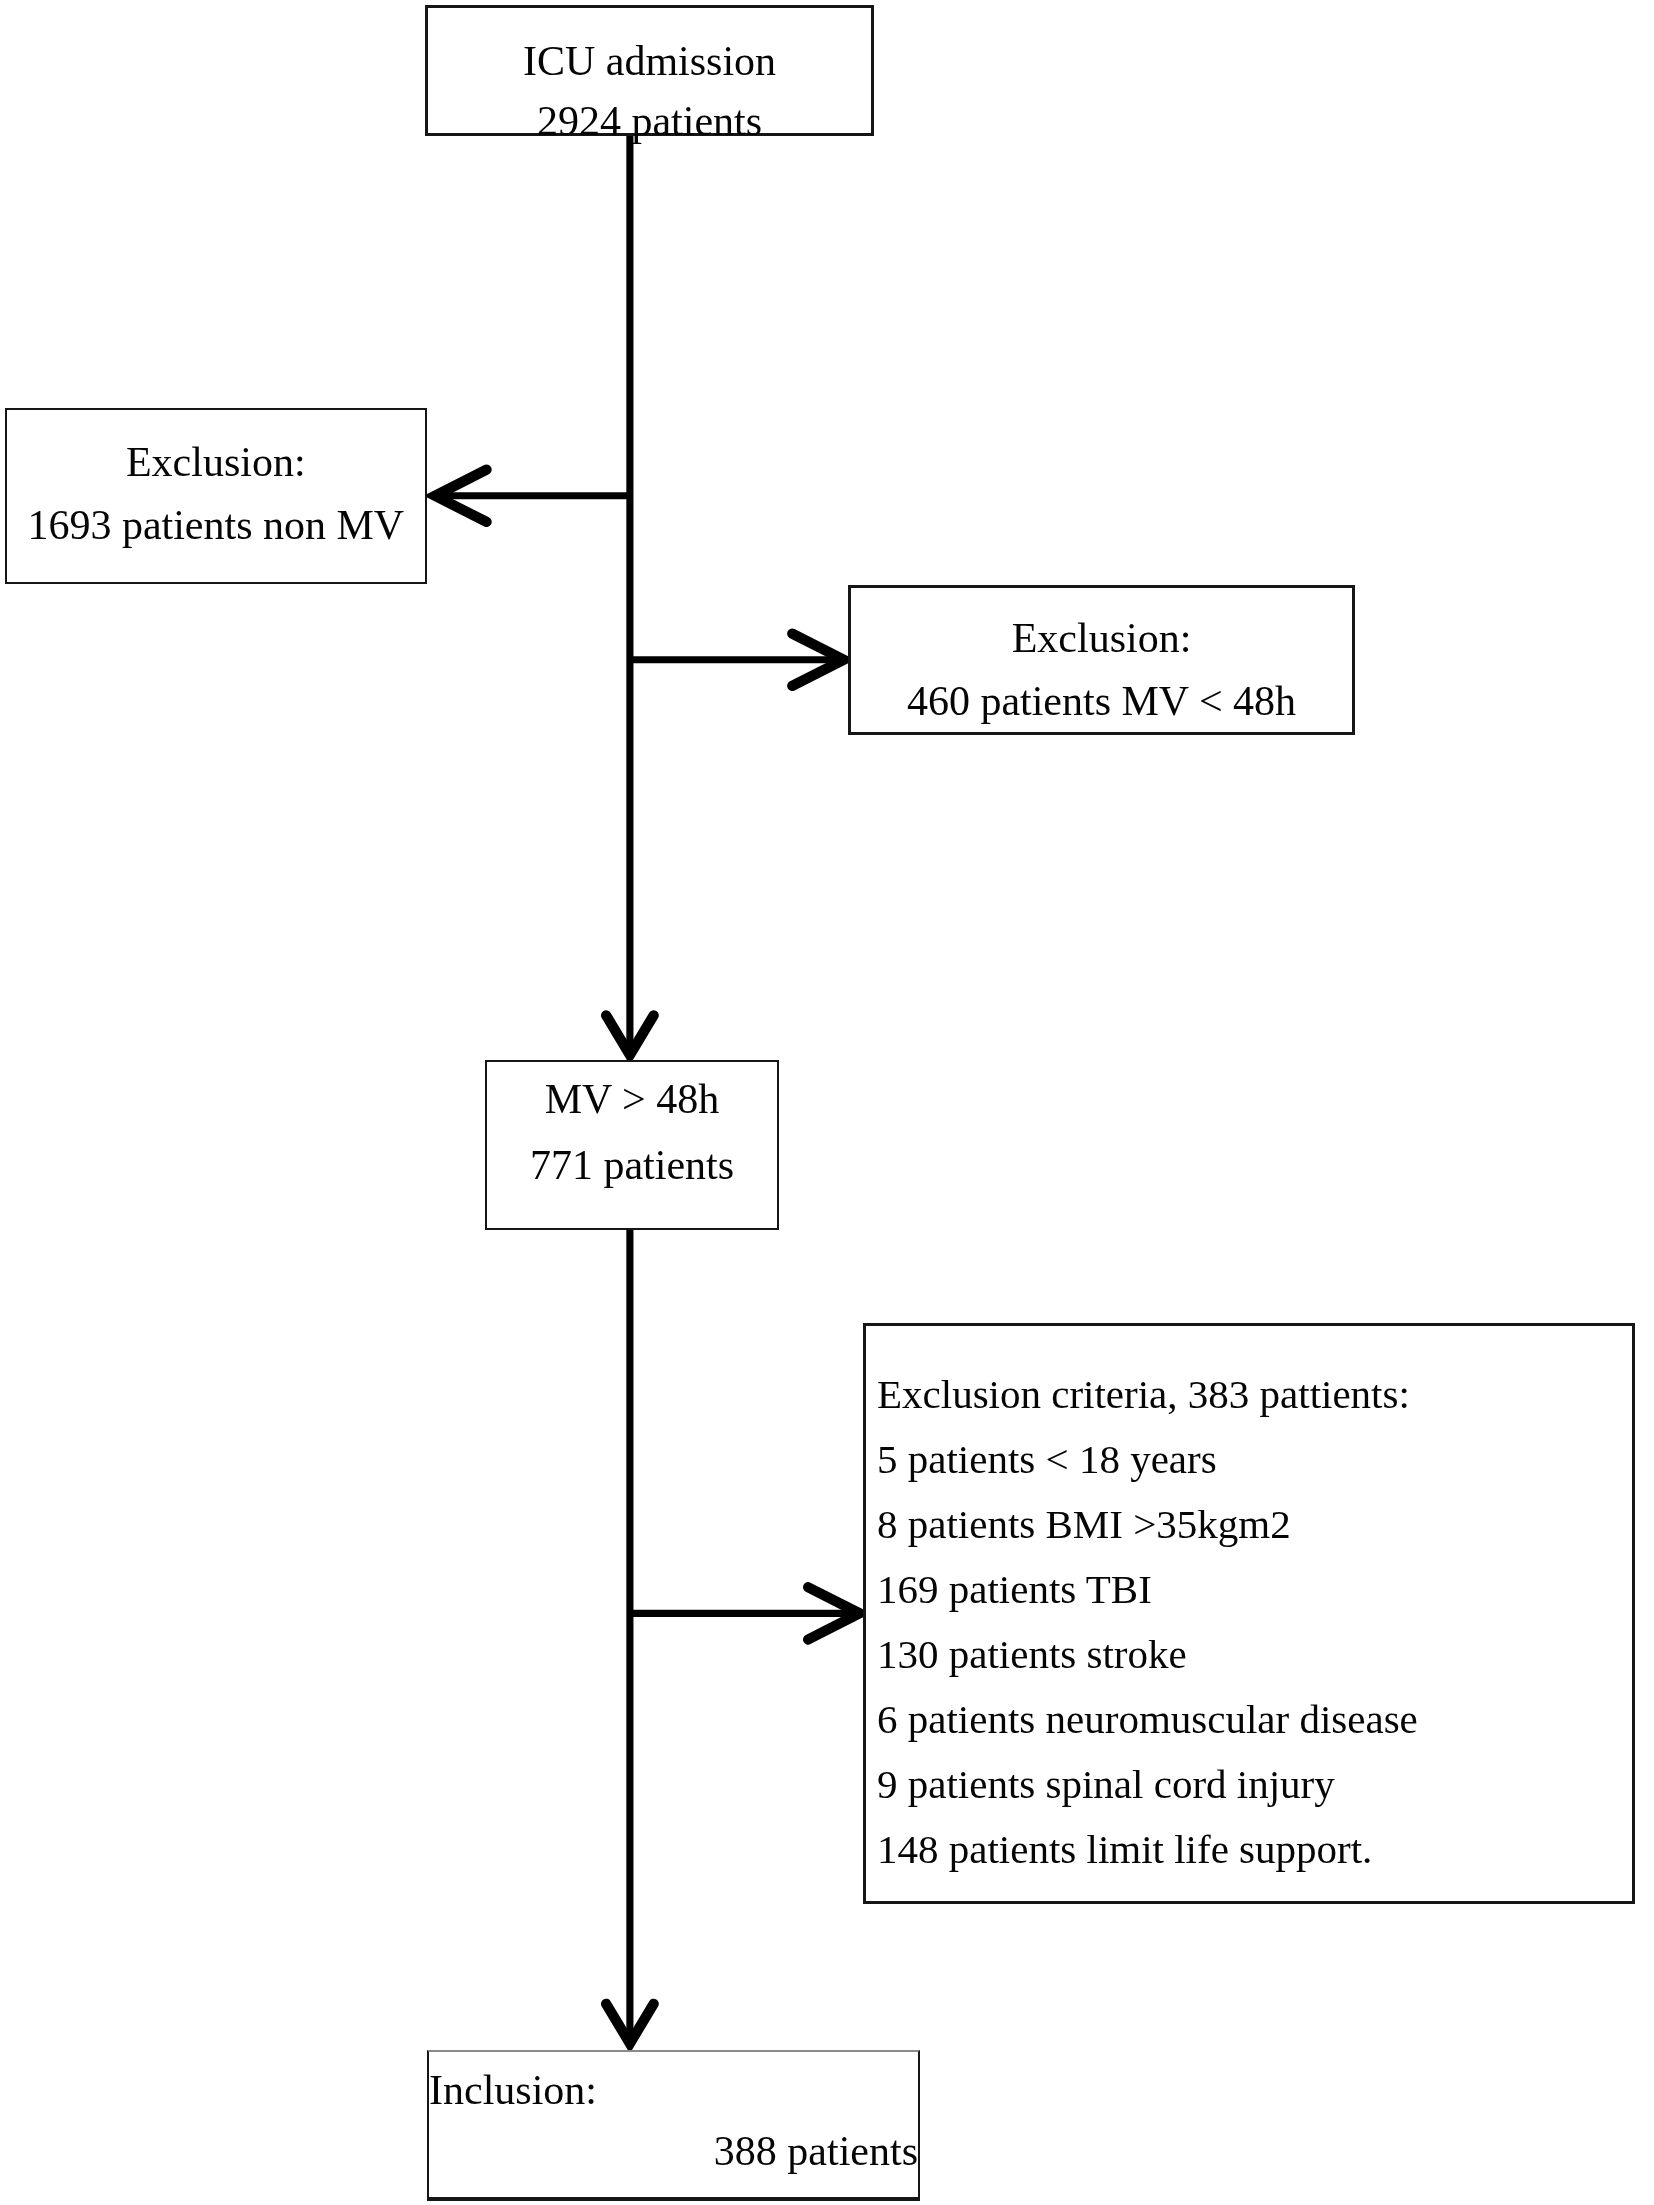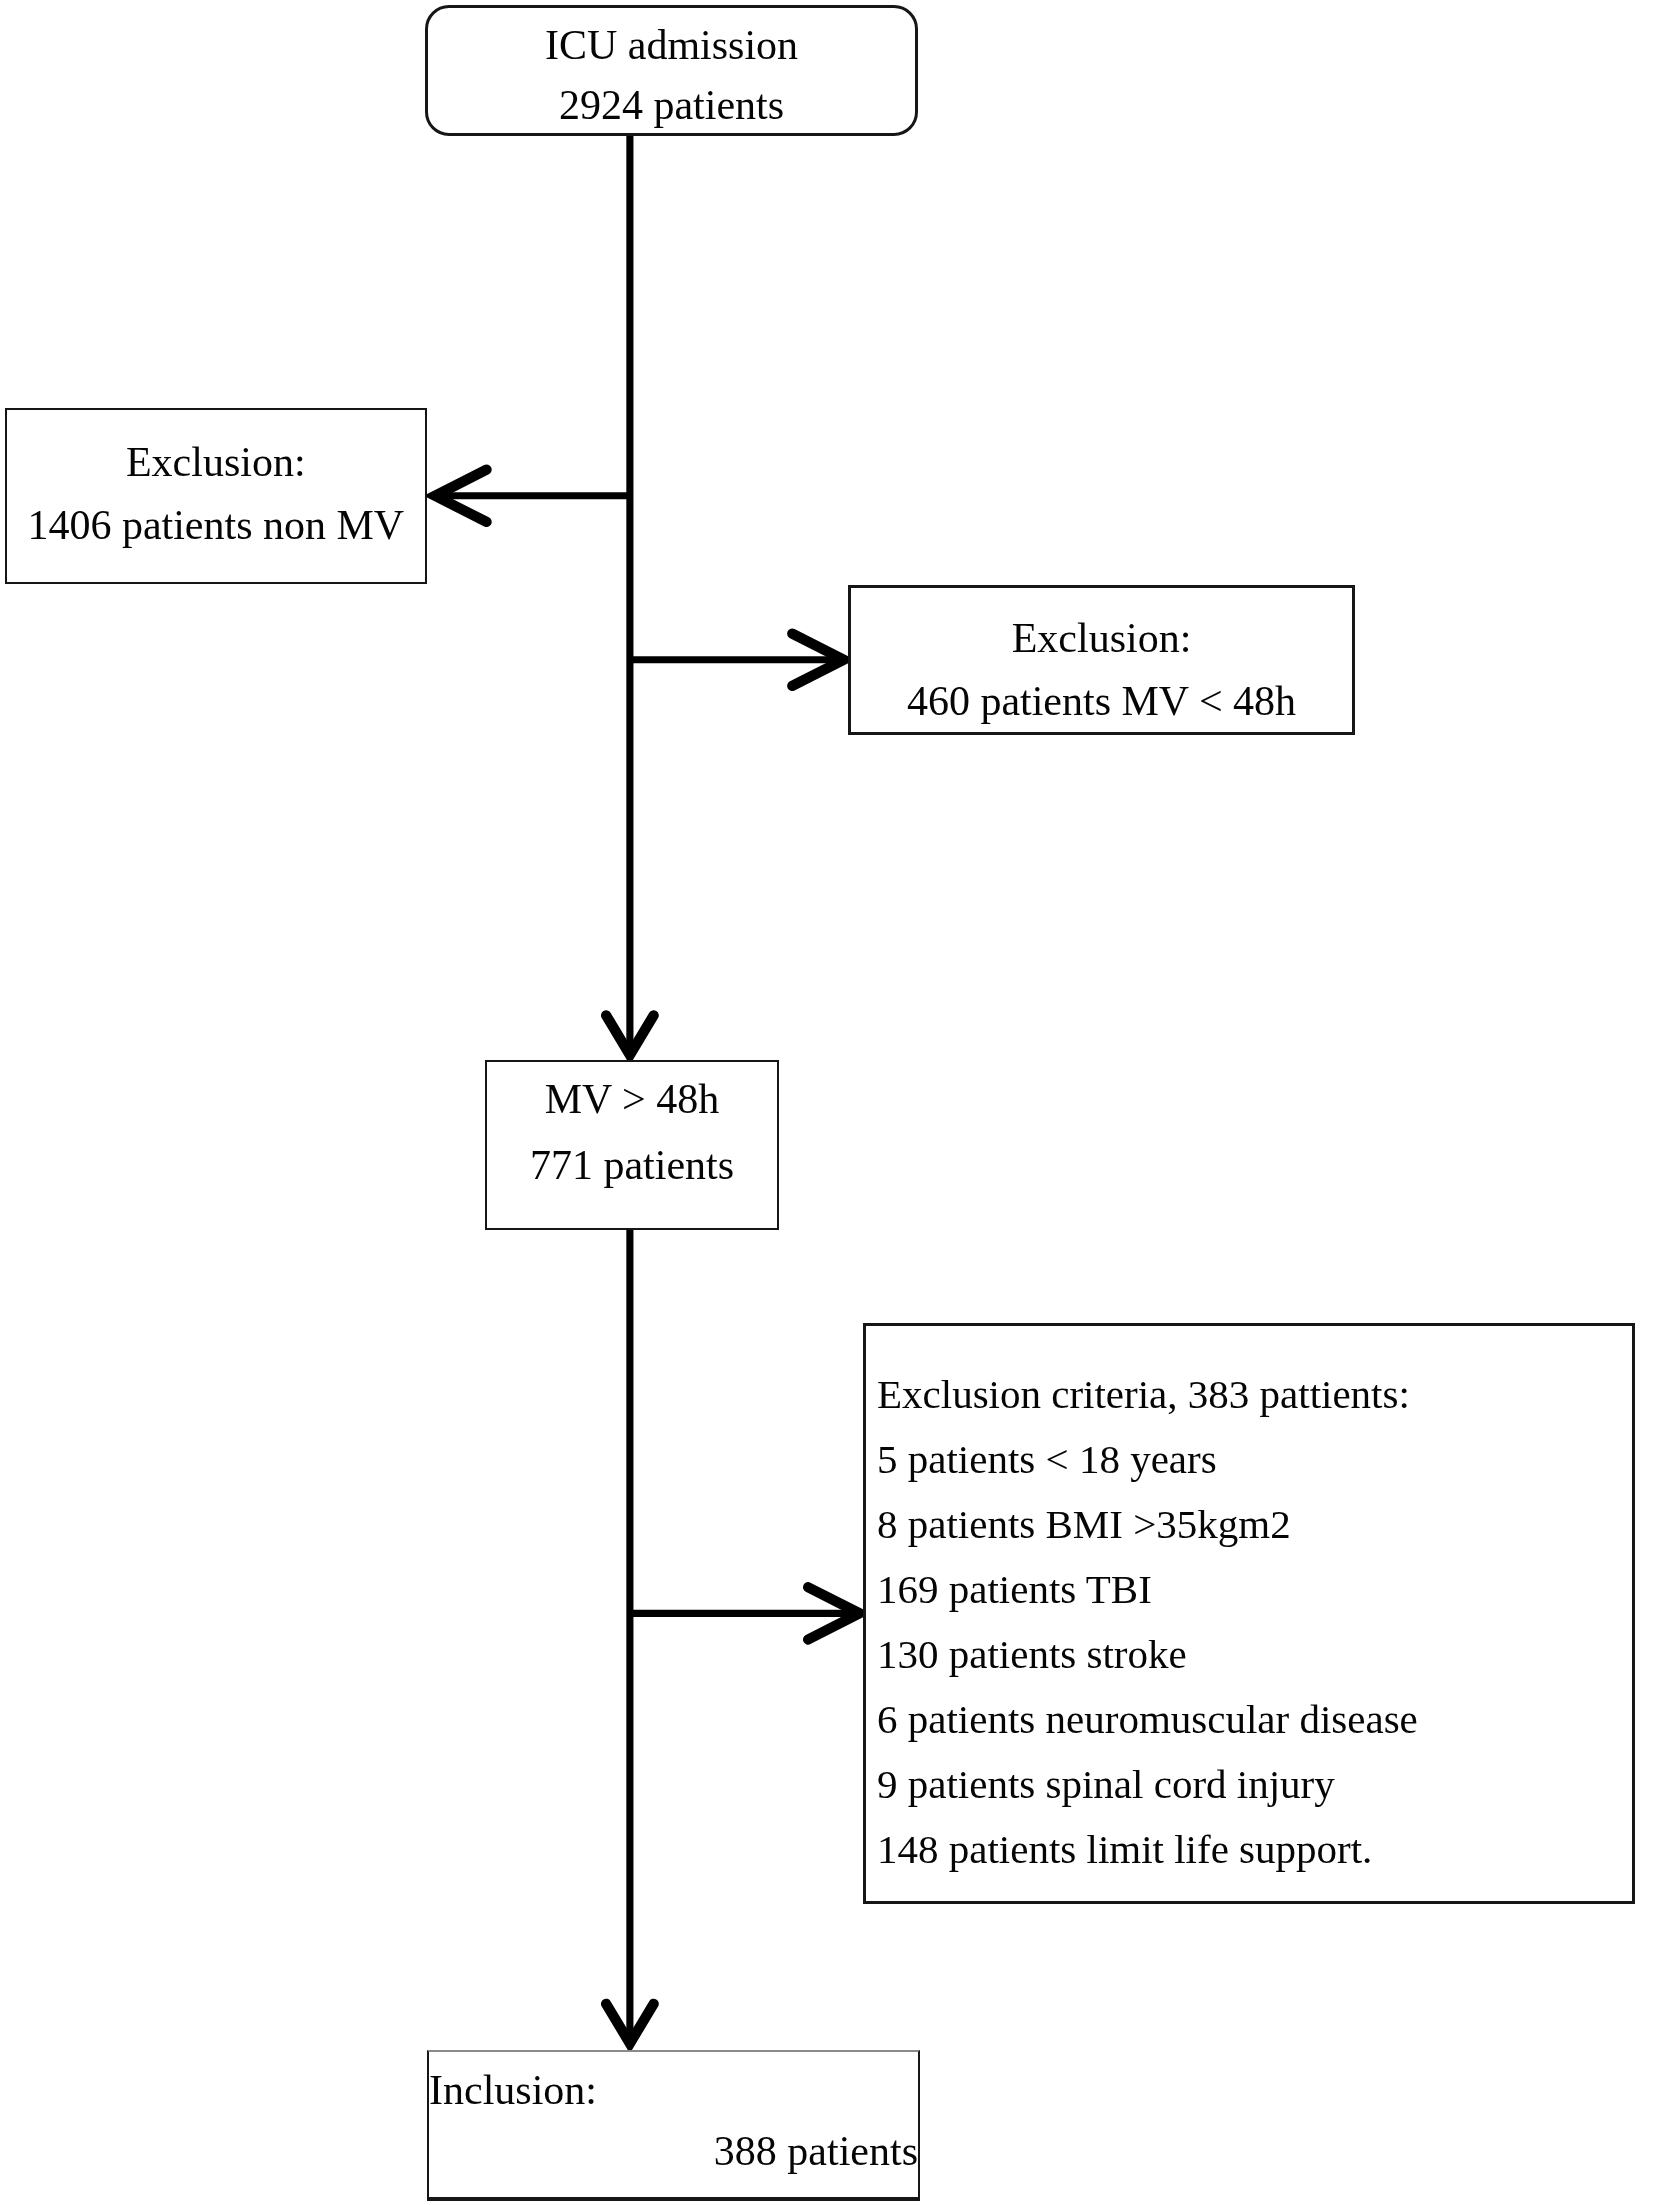--- a/index.html
+++ b/index.html
@@ -32,21 +32,21 @@
   .box {
     position: absolute;
     box-sizing: border-box;
     border: 2.4px solid #161616;
     background: #ffffff;
     font-size: 42px;
   }
   .box .bl { display: block; white-space: nowrap; }
   .center { text-align: center; }
   .left-align { text-align: left; }
-  .box-icu       { left: 425px;  top: 4.8px;    width: 493px; height: 131px; padding-top: 7px;  line-height: 60px; border-width: 3.2px; border-radius: 24px; }
+  .box-icu       { left: 425px;  top: 4.8px;    width: 449px; height: 131px; padding-top: 23px;  line-height: 60px; border-width: 3.2px; }
   .box-nonmv     { left: 4.8px;    top: 408px;  width: 422px; height: 176px; padding-top: 20.6px; line-height: 63px; }
   .box-mv48      { left: 848px; top: 585px;  width: 507px; height: 150px; padding-top: 19px; line-height: 63px; border-width: 3.2px; }
   .box-mvgt48    { left: 485px;  top: 1060px; width: 294px; height: 170px; padding-top: 4px; line-height: 66px; }
   .box-criteria  { left: 863px; top: 1323px; width: 772px; height: 581px; padding: 36px 24px 0 11px; line-height: 65px; font-size: 41px; border-width: 3.2px; }
   .box-inclusion { left: 427px;  top: 2050px; width: 493px; height: 151px; padding-top: 8px; line-height: 61px;
                    border-top-color: #8a8a8a; border-bottom-width: 4.8px; }
   .box-inclusion .first-line  { padding-left: 0; text-align: left; }
   .box-inclusion .second-line { text-align: right; }
 </style>
 </head>
@@ -72,21 +72,21 @@
     <polyline class="arrowhead" points="1020,2004 1085,2037 1020,2070"></polyline>
   </svg>
 
   <div class="box center box-icu">
     <span class="bl">ICU admission</span>
     <span class="bl">2924 patients</span>
   </div>
 
   <div class="box center box-nonmv">
     <span class="bl">Exclusion:</span>
-    <span class="bl">1406 patients non MV</span>
+    <span class="bl">1693 patients non MV</span>
   </div>
 
   <div class="box center box-mv48">
     <span class="bl">Exclusion:</span>
     <span class="bl">460 patients MV &lt; 48h</span>
   </div>
 
   <div class="box center box-mvgt48">
     <span class="bl">MV &gt; 48h</span>
     <span class="bl">771 patients</span>

